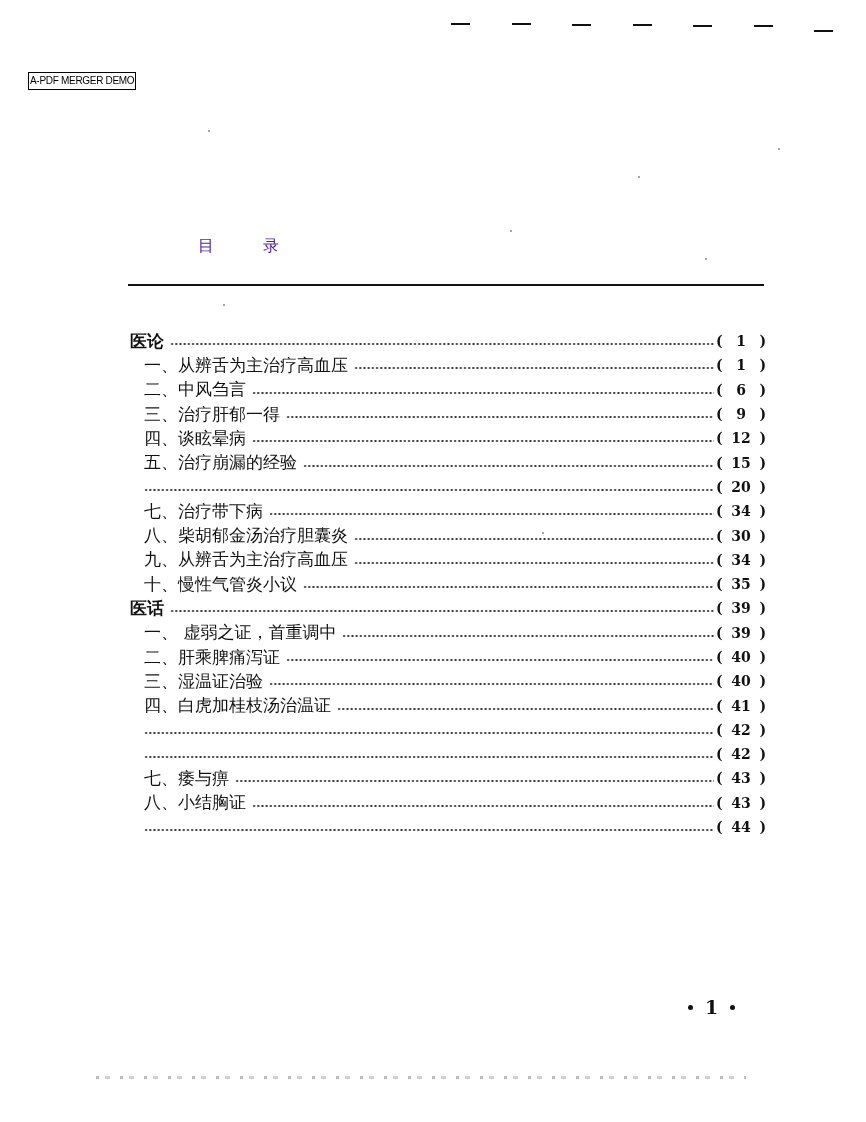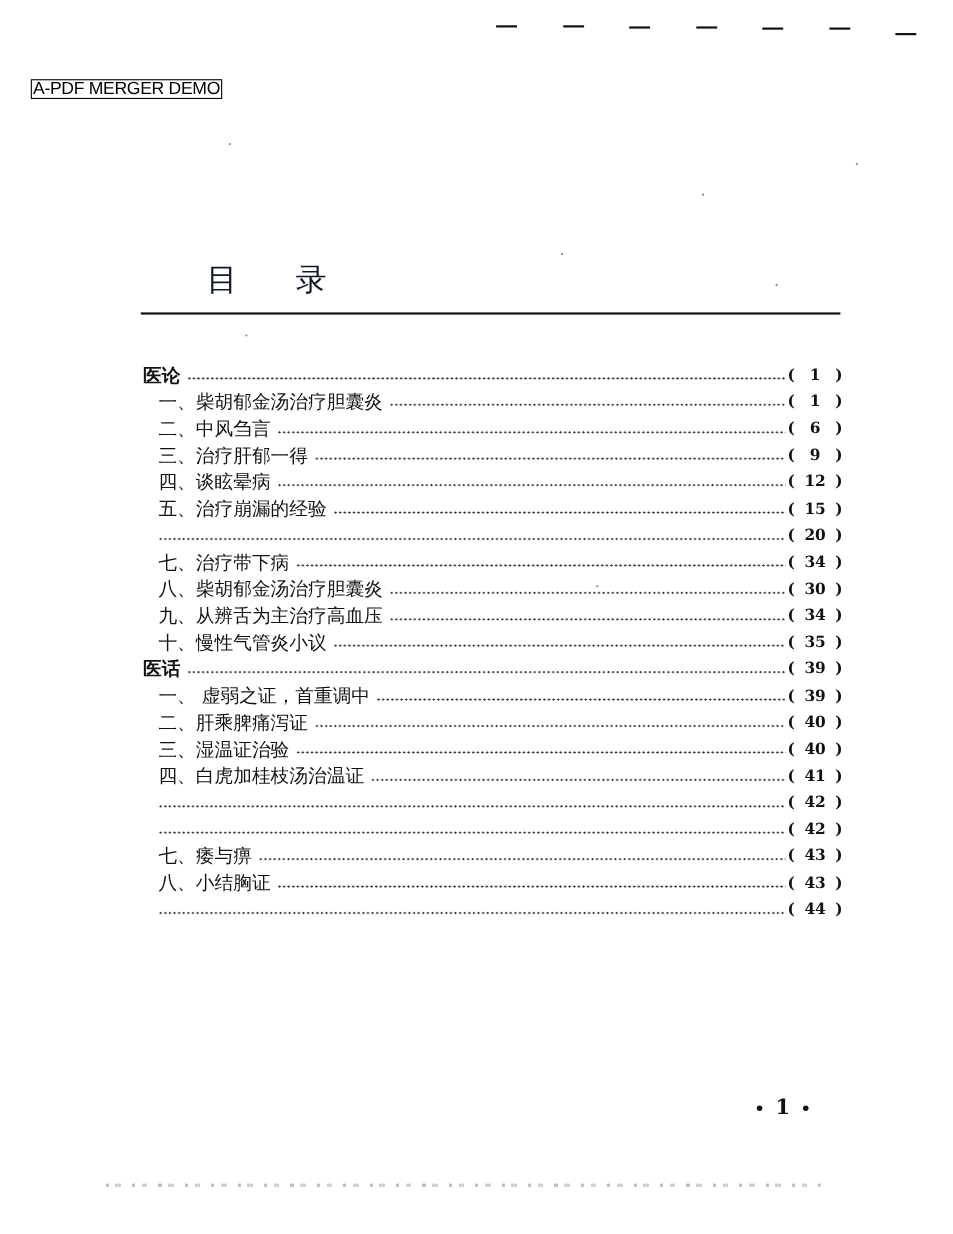--- a/index.html
+++ b/index.html
@@ -28,40 +28,40 @@
       height: 2px;
       background: #111;
     }
     .demo-stamp {
       position: absolute;
       left: 28px;
       top: 72px;
       border: 1px solid #000;
       padding: 0 1px;
       font-family: "Liberation Sans", sans-serif;
-      font-size: 16px;
+      font-size: 10px;
       line-height: 16px;
       color: #000;
       letter-spacing: -0.3px;
     }
     .speck {
       position: absolute;
       width: 2px;
       height: 2px;
       background: #888;
       border-radius: 1px;
     }
     .toc-title {
       position: absolute;
-      left: 188px;
+      left: 198px;
       top: 236px;
-      font-size: 28px;
+      font-size: 16px;
       letter-spacing: 22px;
       font-weight: normal;
-      color: #0f172a;
+      color: #4c1d95;
     }
     .title-rule {
       position: absolute;
       left: 128px;
       top: 284px;
       width: 636px;
       height: 2px;
       background: #111;
     }
     .toc {
@@ -176,21 +176,21 @@
   <div class="toc-row section">
     <span class="label">医论</span>
     <span class="leader"></span>
     <span class="page">
       <span>(</span>
       <span class="num">1</span>
       <span>)</span>
     </span>
   </div>
   <div class="toc-row item">
-    <span class="label">一、柴胡郁金汤治疗胆囊炎</span>
+    <span class="label">一、从辨舌为主治疗高血压</span>
     <span class="leader"></span>
     <span class="page">
         <span>(</span>
         <span class="num">1</span>
         <span>)</span>
       </span>
   </div>
   <div class="toc-row item">
     <span class="label">二、中风刍言</span>
     <span class="leader"></span>

